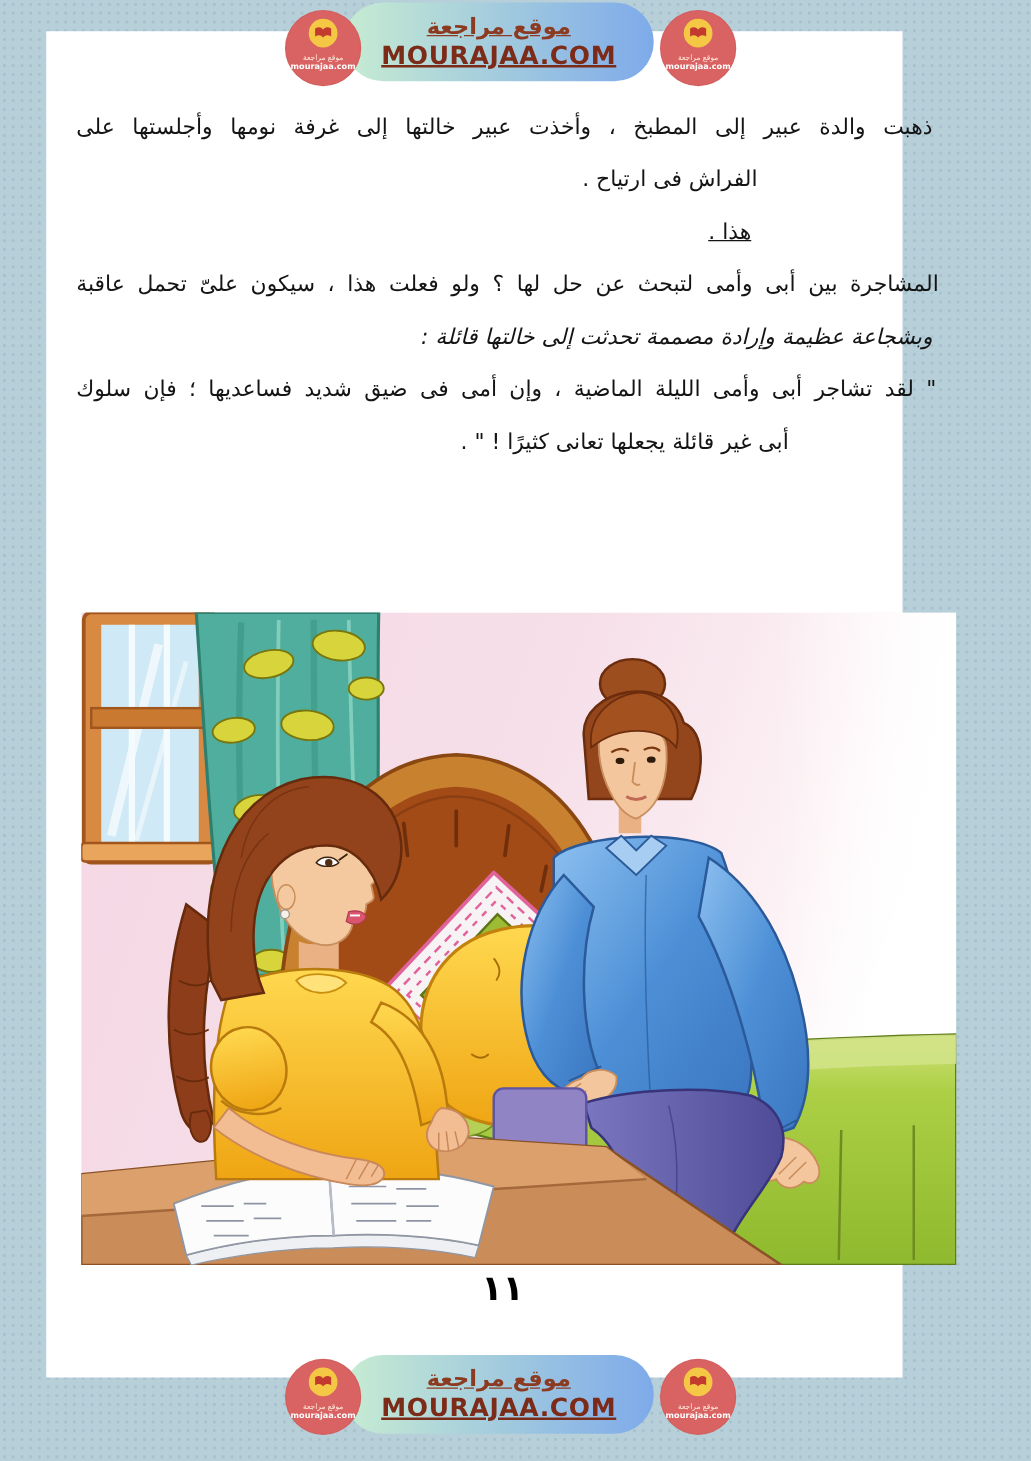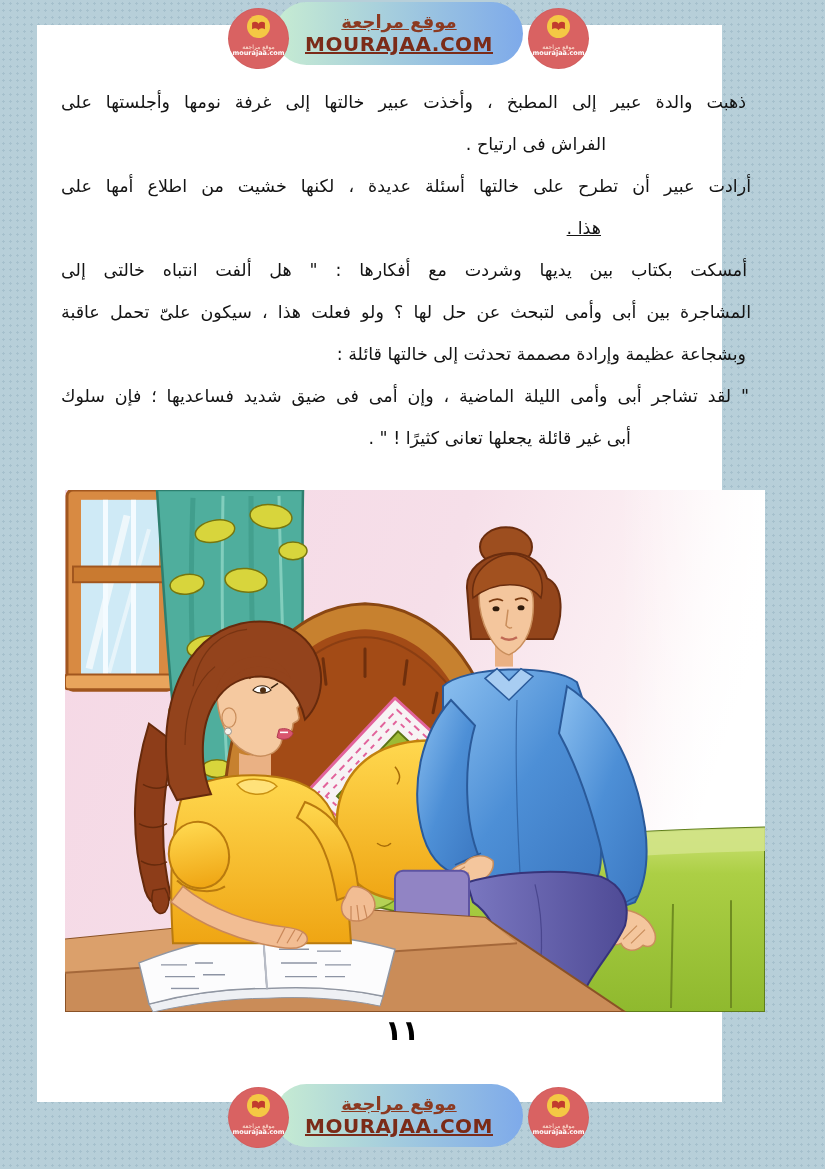--- a/index.html
+++ b/index.html
@@ -87,25 +87,23 @@
     <div class="badge-t1">موقع مراجعة</div>
     <div class="badge-t2">mourajaa.com</div>
   </div>
 
   <div class="sheet">
 
     <div class="article">
 
     <div class="tline just" style="padding-left: 0px; padding-right: 5px;">ذهبت والدة عبير إلى المطبخ ، وأخذت عبير خالتها إلى غرفة نومها وأجلستها على</div>
         <div class="tline" style="padding-left: 0px; padding-right: 145px;">الفراش فى ارتياح .</div>
-        <div class="tline just">أرادت عبير أن تطرح على خالتها أسئلة عديدة ، لكنها خشيت من اطلاع أمها على</div>
         <div class="tline" style="padding-left: 0px; padding-right: 150px; text-decoration: underline;">هذا .</div>
-        <div class="tline just" style="padding-left: 0px; padding-right: 4px;">أمسكت بكتاب بين يديها وشردت مع أفكارها : " هل ألفت انتباه خالتى إلى</div>
         <div class="tline just">المشاجرة بين أبى وأمى لتبحث عن حل لها ؟ ولو فعلت هذا ، سيكون علىّ تحمل عاقبة</div>
-        <div class="tline" style="padding-left: 0px; padding-right: 5px;">وبشجاعة عظيمة وإرادة مصممة تحدثت إلى خالتها قائلة :</div>
+        <div class="tline" style="padding-left: 0px; padding-right: 5px; font-style: italic;">وبشجاعة عظيمة وإرادة مصممة تحدثت إلى خالتها قائلة :</div>
         <div class="tline just" style="padding-left: 0px; padding-right: 2px;">" لقد تشاجر أبى وأمى الليلة الماضية ، وإن أمى فى ضيق شديد فساعديها ؛ فإن سلوك</div>
         <div class="tline" style="padding-left: 0px; padding-right: 120px;">أبى غير قائلة يجعلها تعانى كثيرًا ! " .</div>
       </div>
 
     <svg class="illus" viewBox="0 0 700 532" preserveAspectRatio="none" aria-hidden="true">
       <defs>
         <linearGradient id="wall" x1="0" y1="0" x2="1" y2="0.25">
           <stop offset="0" stop-color="#f5d8e5"></stop>
             <stop offset=".55" stop-color="#f6dfe9"></stop>
           <stop offset=".85" stop-color="#fcf1f4"></stop>

